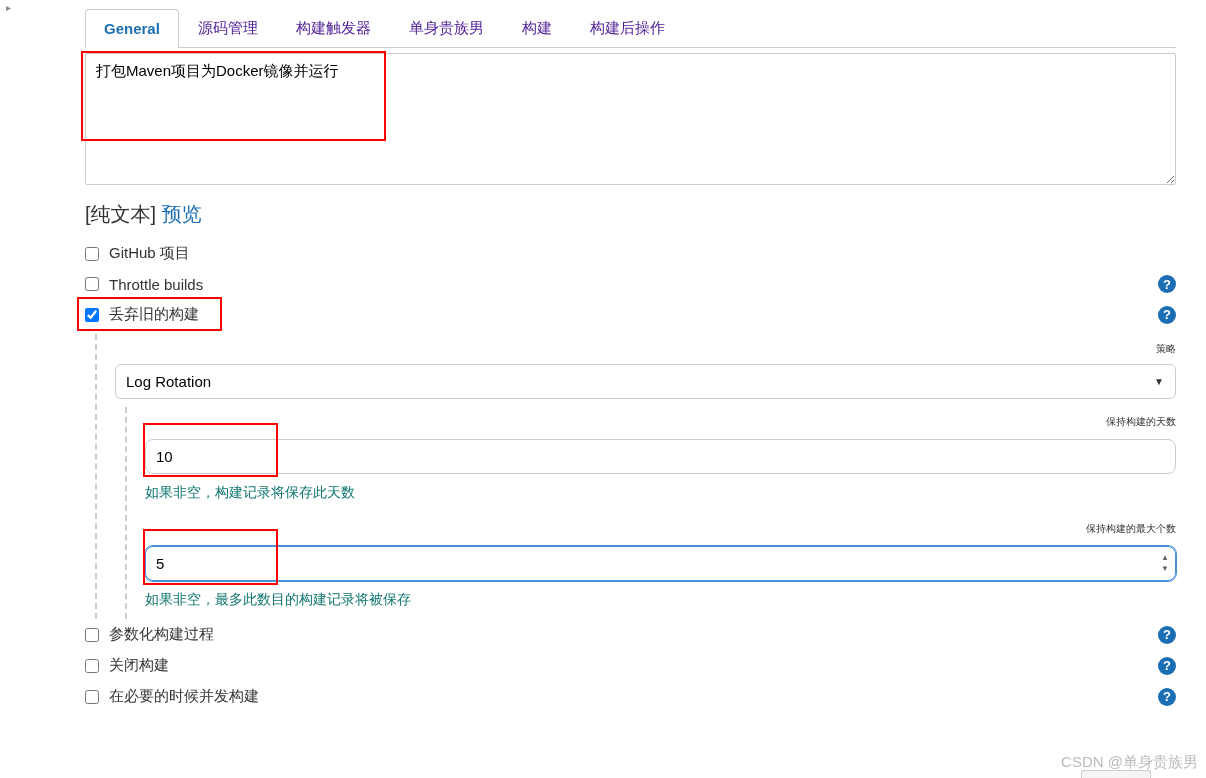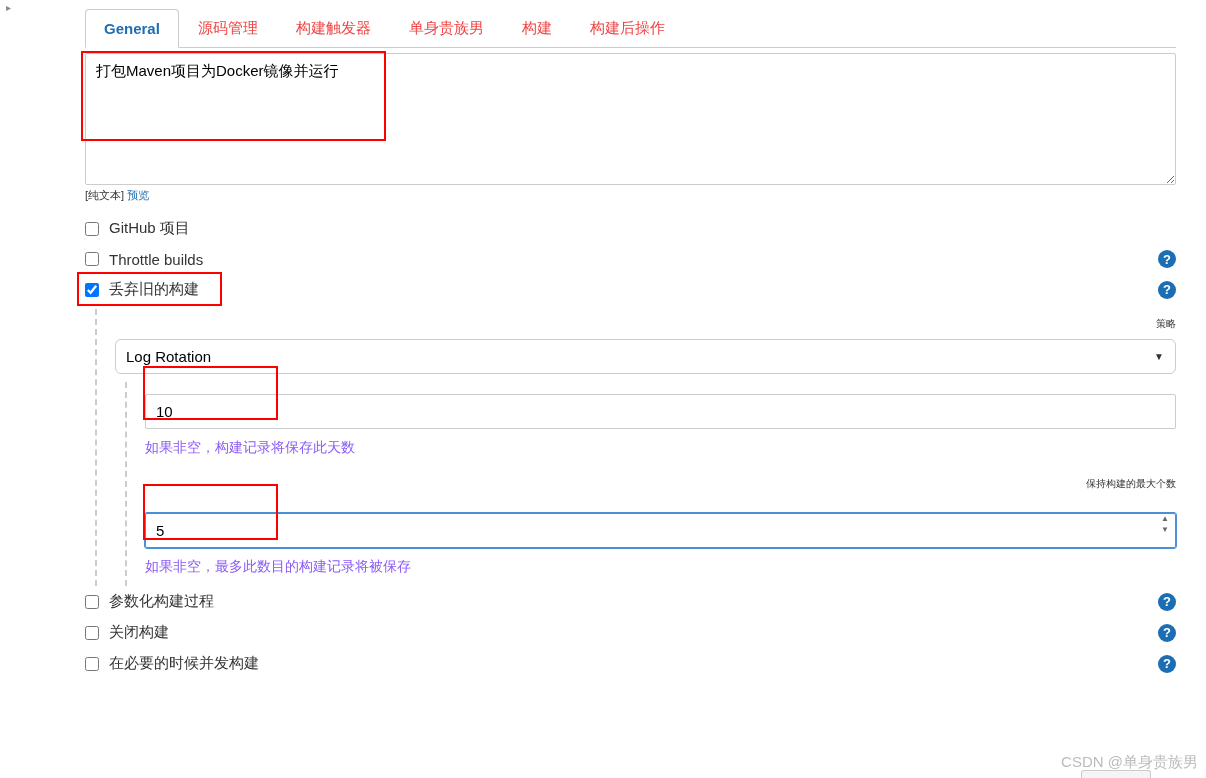--- a/index.html
+++ b/index.html
@@ -18,21 +18,21 @@
       padding: 0 30px 0 85px;
     }
     .tabs {
       display: flex;
       border-bottom: 1px solid #ccc;
       margin-bottom: 0;
       align-items: center;
     }
     .tab {
       padding: 10px 18px;
-      color: #ef4444;
+      color: #4c1d95;
       cursor: pointer;
       border: 1px solid transparent;
       border-bottom: none;
       margin-bottom: -1px;
       font-size: 15px;
     }
     .tab.active {
       color: #1c6eb4;
       font-weight: bold;
       border: 1px solid #ccc;
@@ -57,22 +57,22 @@
     .red-box-desc {
       position: absolute;
       top: -2px;
       left: -4px;
       width: 305px;
       height: 90px;
       border: 2px solid #f00;
       pointer-events: none;
     }
     .format-row {
-      margin-top: 0;
-      font-size: 11px;
+      margin-top: 13px;
+      font-size: 20px;
     }
     .format-row .link {
       color: #1c6eb4;
       cursor: pointer;
     }
     .checkbox-row {
       display: flex;
       align-items: center;
       padding: 6px 0;
       position: relative;
@@ -153,23 +153,22 @@
       pointer-events: none;
     }
     .text-input-wrap {
       position: relative;
       margin-top: 6px;
     }
     input.text-field {
       width: 100%;
       padding: 8px 10px;
       border: 1px solid #ccc;
-      border-radius: 2px;
-      font-size: 15px;
-      margin-top: 12px;
+      border-radius: 8px;
+      font-size: 15px;
     }
     input.text-field.focused {
       border: 1px solid #4a90d9;
       outline: 1px solid #4a90d9;
     }
     .red-box-days {
       position: absolute;
       left: -2px;
       top: -16px;
       width: 135px;
@@ -181,21 +180,21 @@
       position: absolute;
       left: -2px;
       top: -17px;
       width: 135px;
       height: 56px;
       border: 2px solid #f00;
       pointer-events: none;
     }
     .hint-text {
       font-size: 14px;
-      color: #8b5cf6;
+      color: #0f766e;
       padding: 10px 0 6px 0;
     }
     .spinner-wrap {
       position: relative;
     }
     .spinner-btns {
       position: absolute;
       right: 4px;
       top: 50%;
       transform: translateY(-50%);
@@ -300,20 +299,21 @@
 
   <div class="nested-block">
     <div class="field-label">策略</div>
     <div class="select-wrap">
       <select class="strategy">
         <option>Log Rotation</option>
       </select>
     </div>
 
     <div class="nested-block-inner">
+      <div class="field-label">保持构建的天数</div>
       <div class="text-input-wrap">
         <input type="text" class="text-field" value="10" style="">
         <div class="red-box-days"></div>
       </div>
       <div class="hint-text">如果非空，构建记录将保存此天数</div>
 
       <div class="field-label" style="padding-top:14px">保持构建的最大个数</div>
       <div class="text-input-wrap spinner-wrap">
         <input type="text" class="text-field focused" value="5" style="">
         <div class="spinner-btns">

